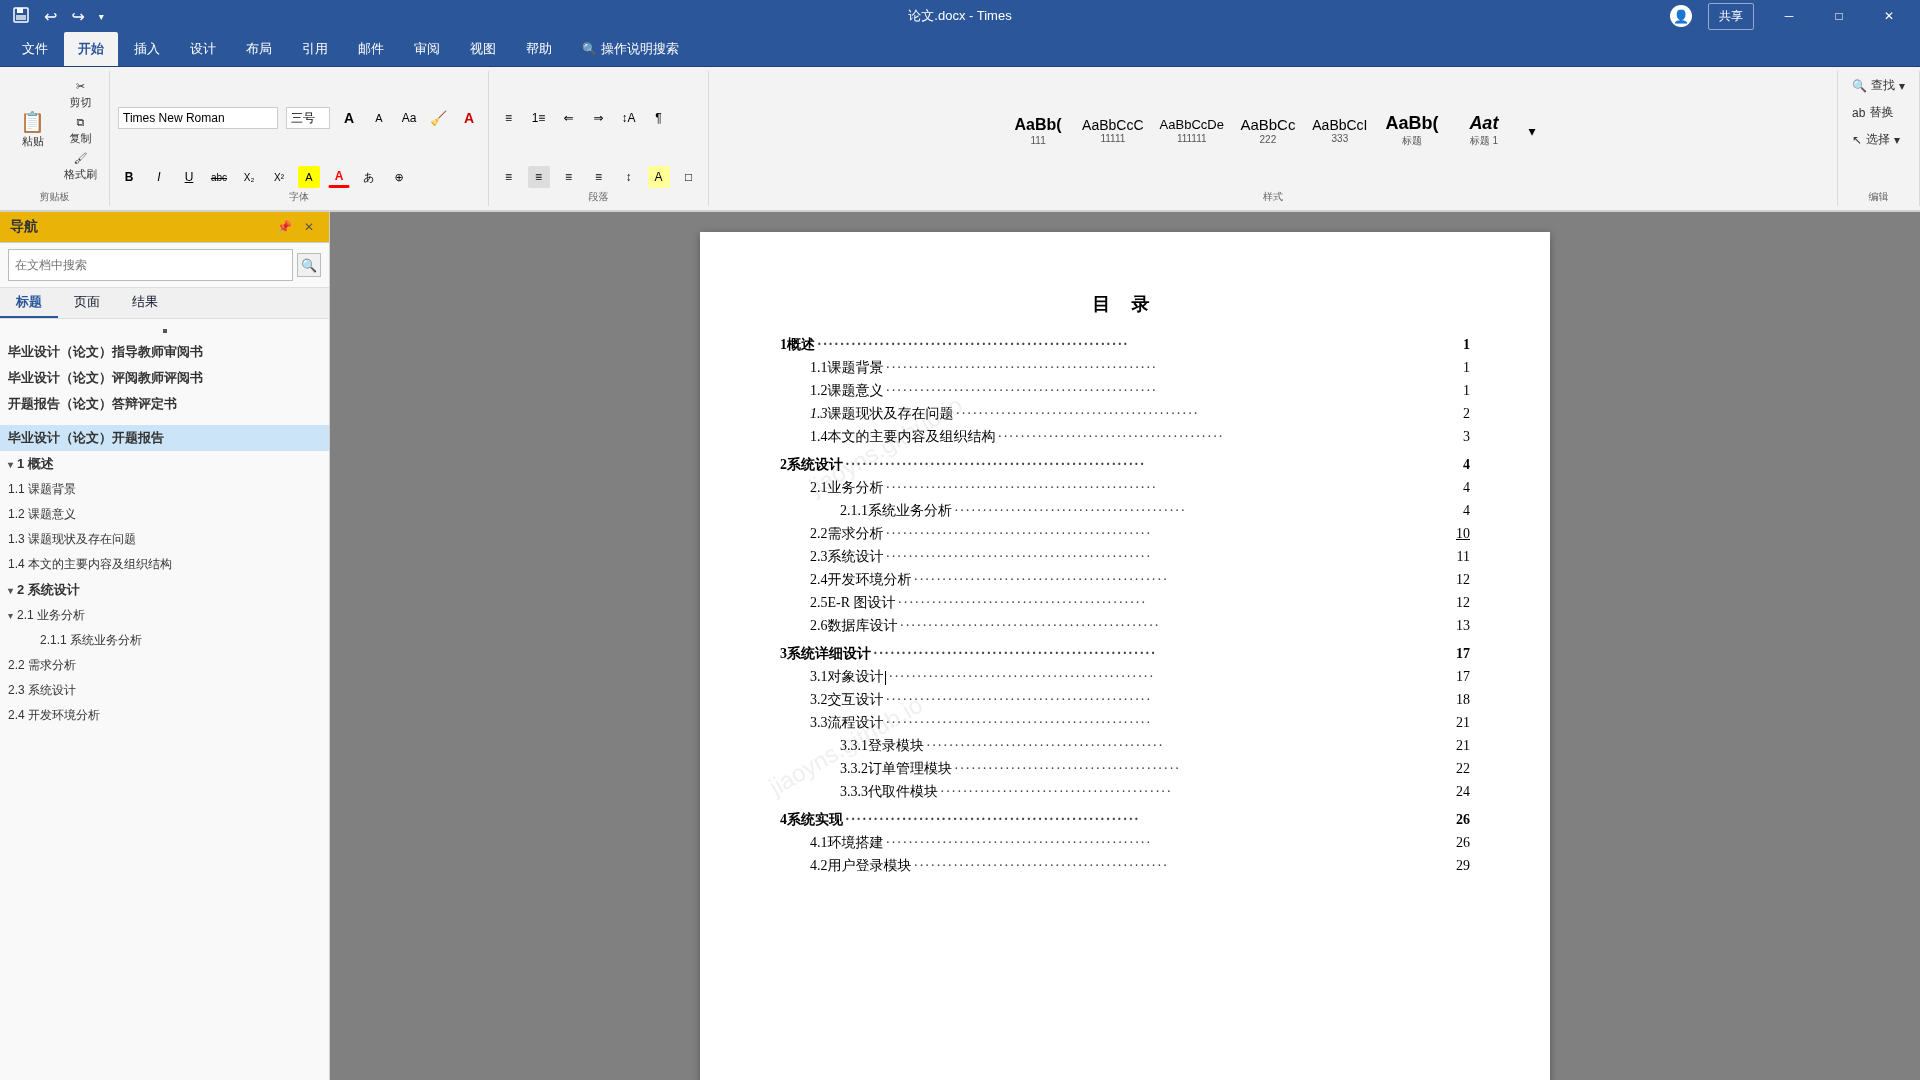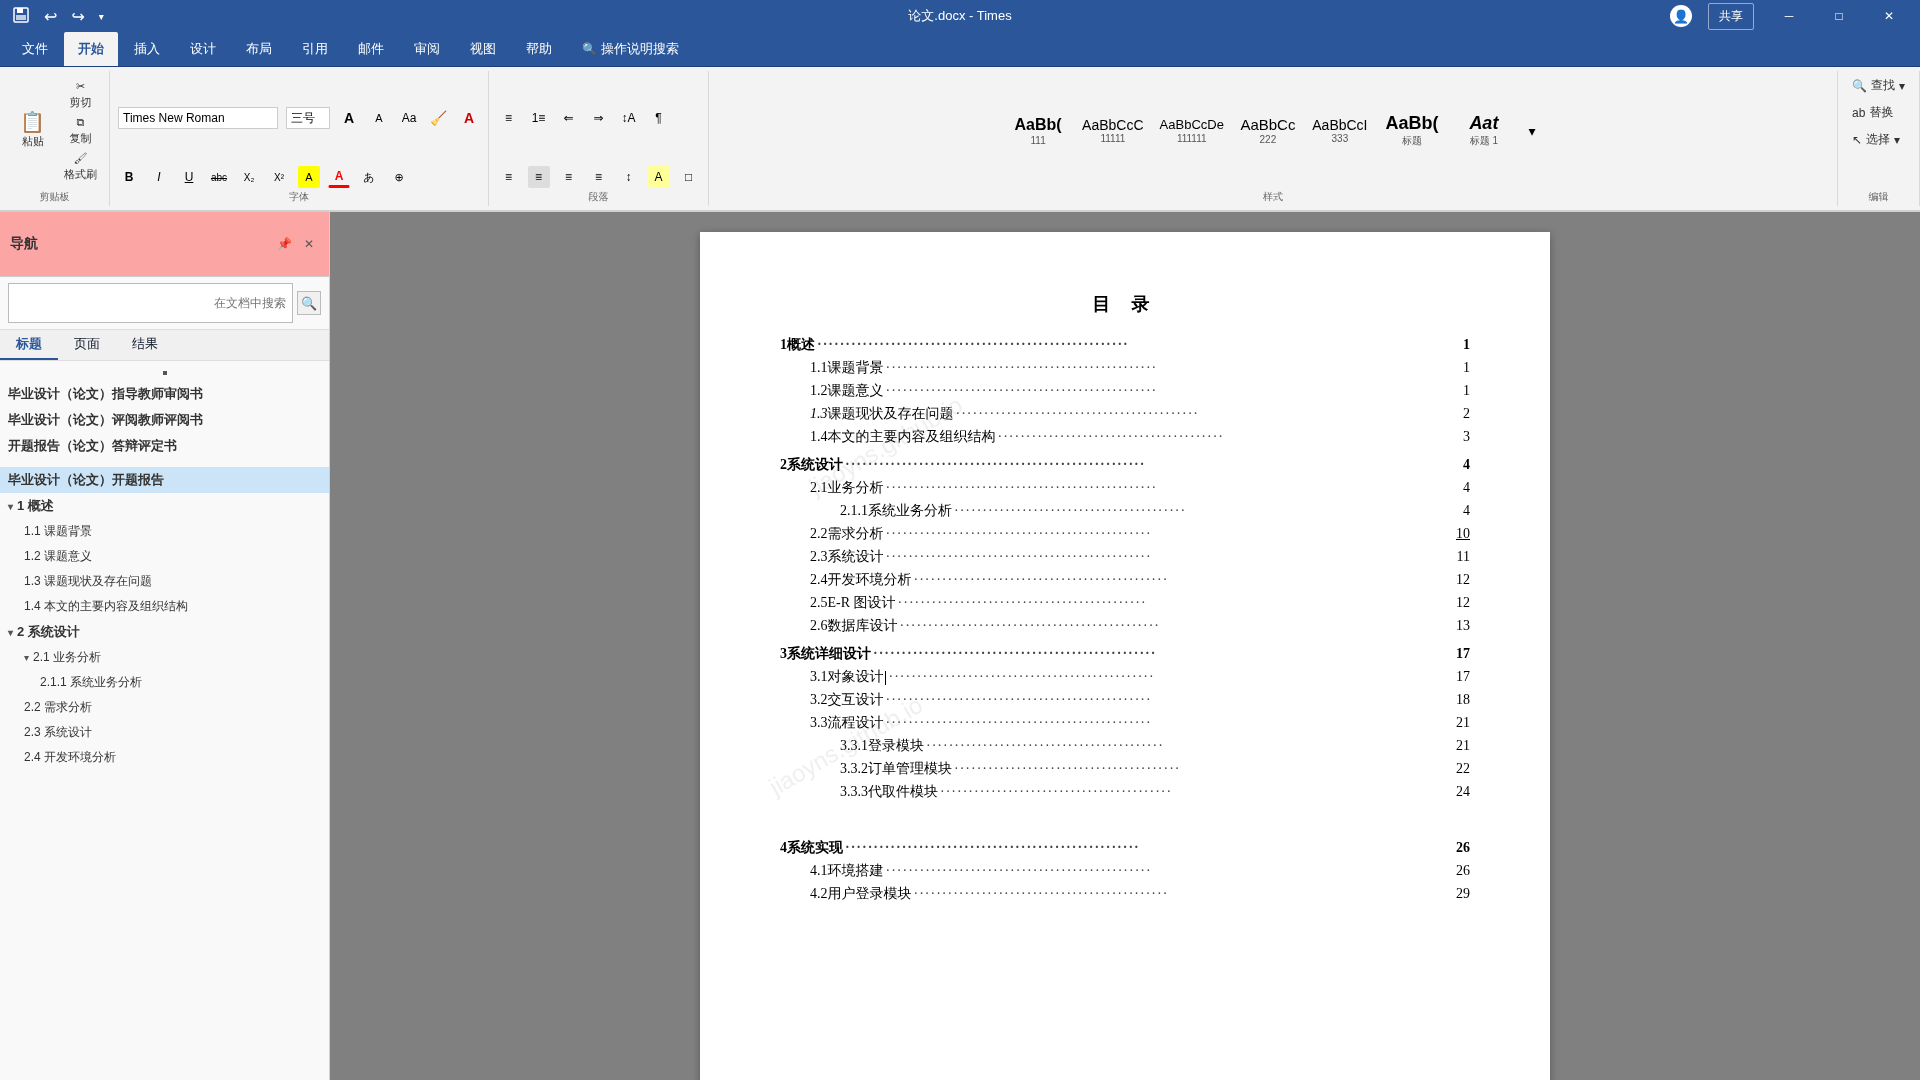--- a/index.html
+++ b/index.html
@@ -143,22 +143,22 @@
       background: #f9f9f9;
       border-right: 1px solid #d0d0d0;
       display: flex;
       flex-direction: column;
       flex-shrink: 0;
     }
     .sidebar-header {
       display: flex;
       align-items: center;
       justify-content: space-between;
-      padding: 22px 10px;
-      background: #fca5a5;
+      padding: 5px 10px;
+      background: #eab308;
       border-bottom: 1px solid #ccc;
     }
     .sidebar-title { font-size: 14px; font-weight: 600; color: #333; }
     .sidebar-controls { display: flex; gap: 4px; }
     .sidebar-ctrl-btn {
       width: 20px;
       height: 20px;
       cursor: pointer;
       display: flex;
       align-items: center;
@@ -173,22 +173,21 @@
       padding: 6px 8px;
       border-bottom: 1px solid #ddd;
       gap: 4px;
     }
     .search-input {
       flex: 1;
       border: 1px solid #bbb;
       padding: 3px 6px;
       font-size: 12px;
       outline: none;
-      height: 40px;
-      text-align: right;
+      height: 32px;
     }
     .search-btn {
       width: 24px;
       height: 24px;
       border: 1px solid #bbb;
       background: #f0f0f0;
       cursor: pointer;
       display: flex;
       align-items: center;
       justify-content: center;
@@ -218,21 +217,21 @@
       padding: 4px 8px;
       cursor: pointer;
       font-size: 12px;
       color: #333;
       display: flex;
       align-items: center;
       gap: 4px;
     }
     .nav-item.active { background: #cce4f7; }
     .nav-item.level1 { padding-left: 8px; font-weight: 600; font-size: 13px; }
-    .nav-item.level2 { padding-left: 24px; font-size: 12px; }
+    .nav-item.level2 { padding-left: 8px; font-size: 12px; }
     .nav-item.level3 { padding-left: 40px; font-size: 12px; }
     .nav-triangle { font-size: 10px; color: #555; flex-shrink: 0; }
 
     
     .doc-area {
       flex: 1;
       background: #808080;
       overflow-y: auto;
       display: flex;
       justify-content: center;
@@ -660,21 +659,21 @@
     <span style="flex-shrink:0;">22</span>
   </div>
           <div style="display: flex; align-items: baseline; margin: 5px 0px 3px; font-size: 14px; font-family: &quot;Times New Roman&quot;, serif; padding-left: 60px; font-weight: normal;">
     <span style="flex-shrink:0;">3.3.3</span>
     <span style="flex-shrink:0;"> 代取件模块</span>
     <span style="flex:1;overflow:hidden;letter-spacing:1px;color:#444;margin:0 2px;white-space:nowrap;">·········································</span>
     <span style="flex-shrink:0;">24</span>
   </div>
           <div style="display: flex; align-items: baseline; margin: 10px 0px 3px; font-size: 14px; font-family: &quot;Times New Roman&quot;, serif; padding-left: 0px; font-weight: bold;">
     <span style="flex-shrink:0;">4</span>
-    <span style="flex-shrink:0;margin-top:28px;"> 系统实现</span>
+    <span style="flex-shrink:0;"> 系统实现</span>
     <span style="flex:1;overflow:hidden;letter-spacing:1px;color:#444;margin:0 2px;white-space:nowrap;">····················································</span>
     <span style="flex-shrink:0;">26</span>
   </div>
           <div style="display: flex; align-items: baseline; margin: 5px 0px 3px; font-size: 14px; font-family: &quot;Times New Roman&quot;, serif; padding-left: 30px; font-weight: normal;">
     <span style="flex-shrink:0;">4.1</span>
     <span style="flex-shrink:0;"> 环境搭建</span>
     <span style="flex:1;overflow:hidden;letter-spacing:1px;color:#444;margin:0 2px;white-space:nowrap;">···············································</span>
     <span style="flex-shrink:0;">26</span>
   </div>
           <div style="display: flex; align-items: baseline; margin: 5px 0px 3px; font-size: 14px; font-family: &quot;Times New Roman&quot;, serif; padding-left: 30px; font-weight: normal;">

